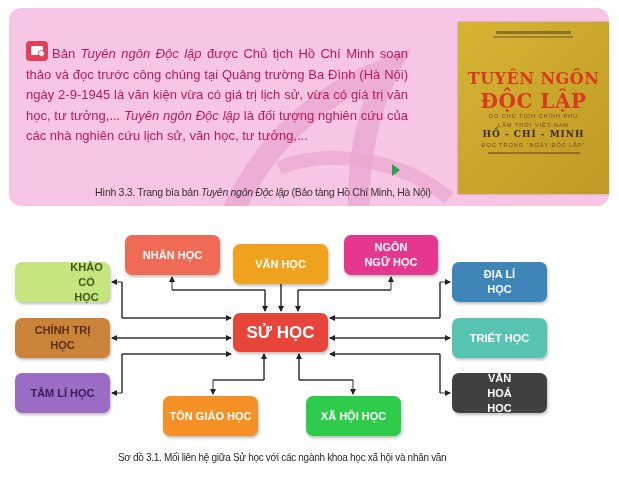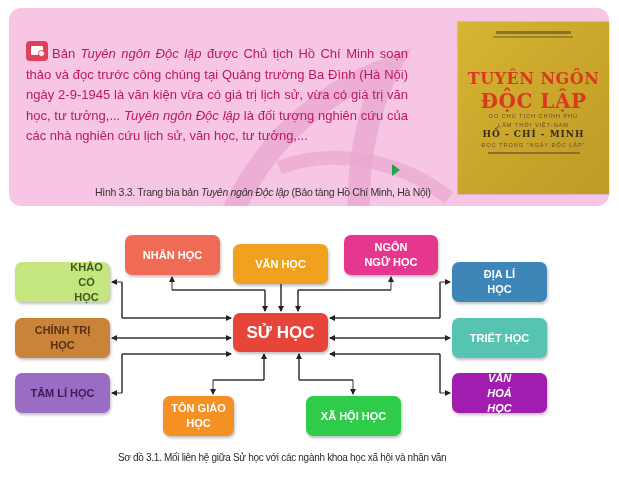--- a/index.html
+++ b/index.html
@@ -175,23 +175,23 @@
   </div>
 <div class="node center" style="left:233px;top:313px;width:95px;height:39px;background:#e8453a;color:#ffffff;">
     <span>SỬ HỌC</span>
   </div>
 <div class="node" style="left:452px;top:318px;width:95px;height:40px;background:#56c4b0;color:#ffffff;">
     <span>TRIẾT HỌC</span>
   </div>
 <div class="node" style="left:15px;top:373px;width:95px;height:40px;background:#9a6cc4;color:#3a1d55;">
     <span>TÂM LÍ HỌC</span>
   </div>
-<div class="node" style="left:452px;top:373px;width:95px;height:40px;background:#a21caf;color:#ffffff;font-style:italic;">
+<div class="node" style="left:452px;top:373px;width:95px;height:40px;background:#404040;color:#ffffff;">
     <span style="display:block;width:50px;">VĂN HOÁ HỌC</span>
   </div>
-<div class="node" style="left:163px;top:396px;width:71px;height:40px;background:#f59025;color:#ffffff;">
+<div class="node" style="left:163px;top:396px;width:95px;height:40px;background:#f59025;color:#ffffff;">
     <span>TÔN GIÁO HỌC</span>
   </div>
 <div class="node" style="left:306px;top:396px;width:95px;height:40px;background:#2ecc4a;color:#ffffff;">
     <span>XÃ HỘI HỌC</span>
   </div>
 
 <div class="diagram-caption">Sơ đồ 3.1. Mối liên hệ giữa Sử học với các ngành khoa học xã hội và nhân văn</div>
 
 </body></html>

